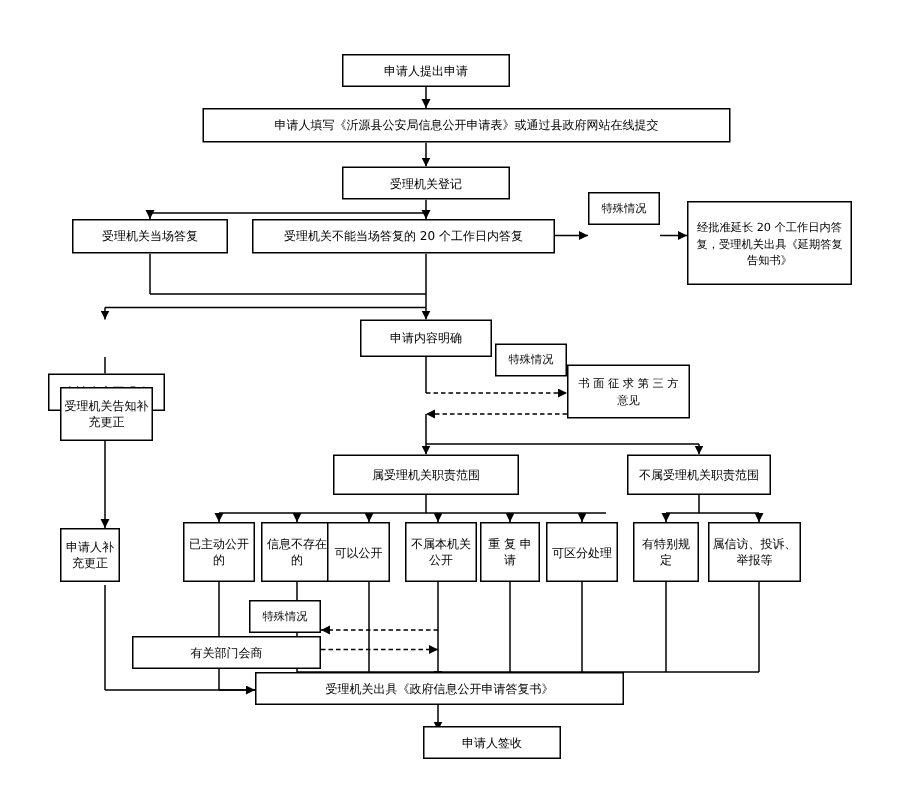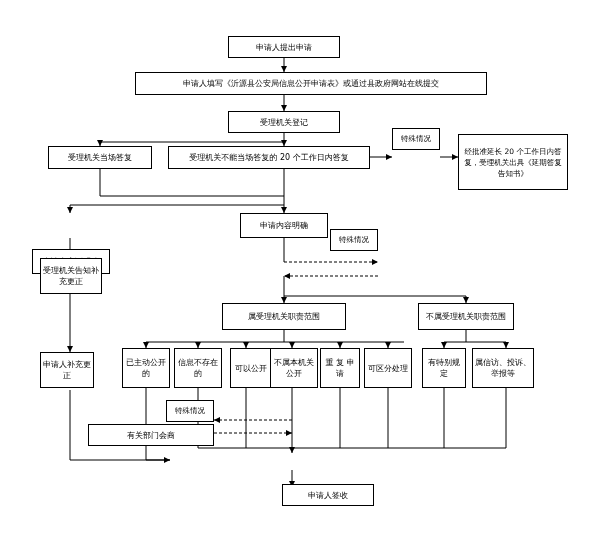--- a/index.html
+++ b/index.html
@@ -164,45 +164,47 @@
   <div class="label boxed" style="left:392px; top:128px; width:48px; height:22px;">特殊情况</div>
 
   <div class="node" style="left:458px; top:134px; width:110px; height:56px; font-size:7.5px; line-height:11px;">经批准延长 20 个工作日内答复，受理机关出具《延期答复告知书》</div>
 
   <div class="node" style="left:32px; top:213px; width:78px; height:25px;margin-top:36px;">申请内容不明确</div>
 
   <div class="node" style="left:240px; top:213px; width:88px; height:25px;">申请内容明确</div>
 
   <div class="label boxed" style="left:330px; top:229px; width:48px; height:22px;">特殊情况</div>
 
+  <div class="node" style="left:378px; top:243px; width:82px; height:36px; font-size:7.5px; line-height:11px;">书 面 征 求 第 三 方 意见</div>
 
   <div class="node" style="left:40px; top:258px; width:62px; height:36px; font-size:8px; line-height:11px;">受理机关告知补充更正</div>
 
-  <div class="node" style="left:40px; top:352px; width:54px; height:36px; font-size:8px; line-height:11px;">申请人补充更正</div>
+  <div class="node" style="left:40px; top:352px; width:40px; height:36px; font-size:8px; line-height:11px;">申请人补充更正</div>
 
   <div class="node" style="left:222px; top:303px; width:124px; height:27px;">属受理机关职责范围</div>
 
   <div class="node" style="left:418px; top:303px; width:96px; height:27px;">不属受理机关职责范围</div>
 
   <div class="node" style="left:122px; top:348px; width:48px; height:40px; font-size:8px; line-height:11px;">已主动公开的</div>
 
   <div class="node" style="left:174px; top:348px; width:48px; height:40px; font-size:8px; line-height:11px;">信息不存在的</div>
 
-  <div class="node" style="left:230px; top:348px; width:42px; height:40px; font-size:8px; line-height:11px;">可以公开</div>
+  <div class="node" style="left:218px; top:348px; width:42px; height:40px; font-size:8px; line-height:11px;">可以公开</div>
 
   <div class="node" style="left:270px; top:348px; width:48px; height:40px; font-size:8px; line-height:11px;">不属本机关公开</div>
 
   <div class="node" style="left:320px; top:348px; width:40px; height:40px; font-size:8px; line-height:11px;">重 复 申 请</div>
 
   <div class="node" style="left:364px; top:348px; width:48px; height:40px; font-size:8px; line-height:11px;">可区分处理</div>
 
   <div class="node" style="left:422px; top:348px; width:44px; height:40px; font-size:8px; line-height:11px;">有特别规定</div>
 
   <div class="node" style="left:472px; top:348px; width:62px; height:40px; font-size:8px; line-height:11px;">属信访、投诉、举报等</div>
 
   <div class="label boxed" style="left:166px; top:400px; width:48px; height:22px;">特殊情况</div>
 
   <div class="node" style="left:88px; top:424px; width:126px; height:22px;">有关部门会商</div>
 
+  <div class="node" style="left:170px; top:448px; width:246px; height:22px;">受理机关出具《政府信息公开申请答复书》</div>
 
   <div class="node" style="left:246px; top:484px; width:92px; height:22px;margin-left:36px;">申请人签收</div>
 
 </div>
 
 </body></html>

